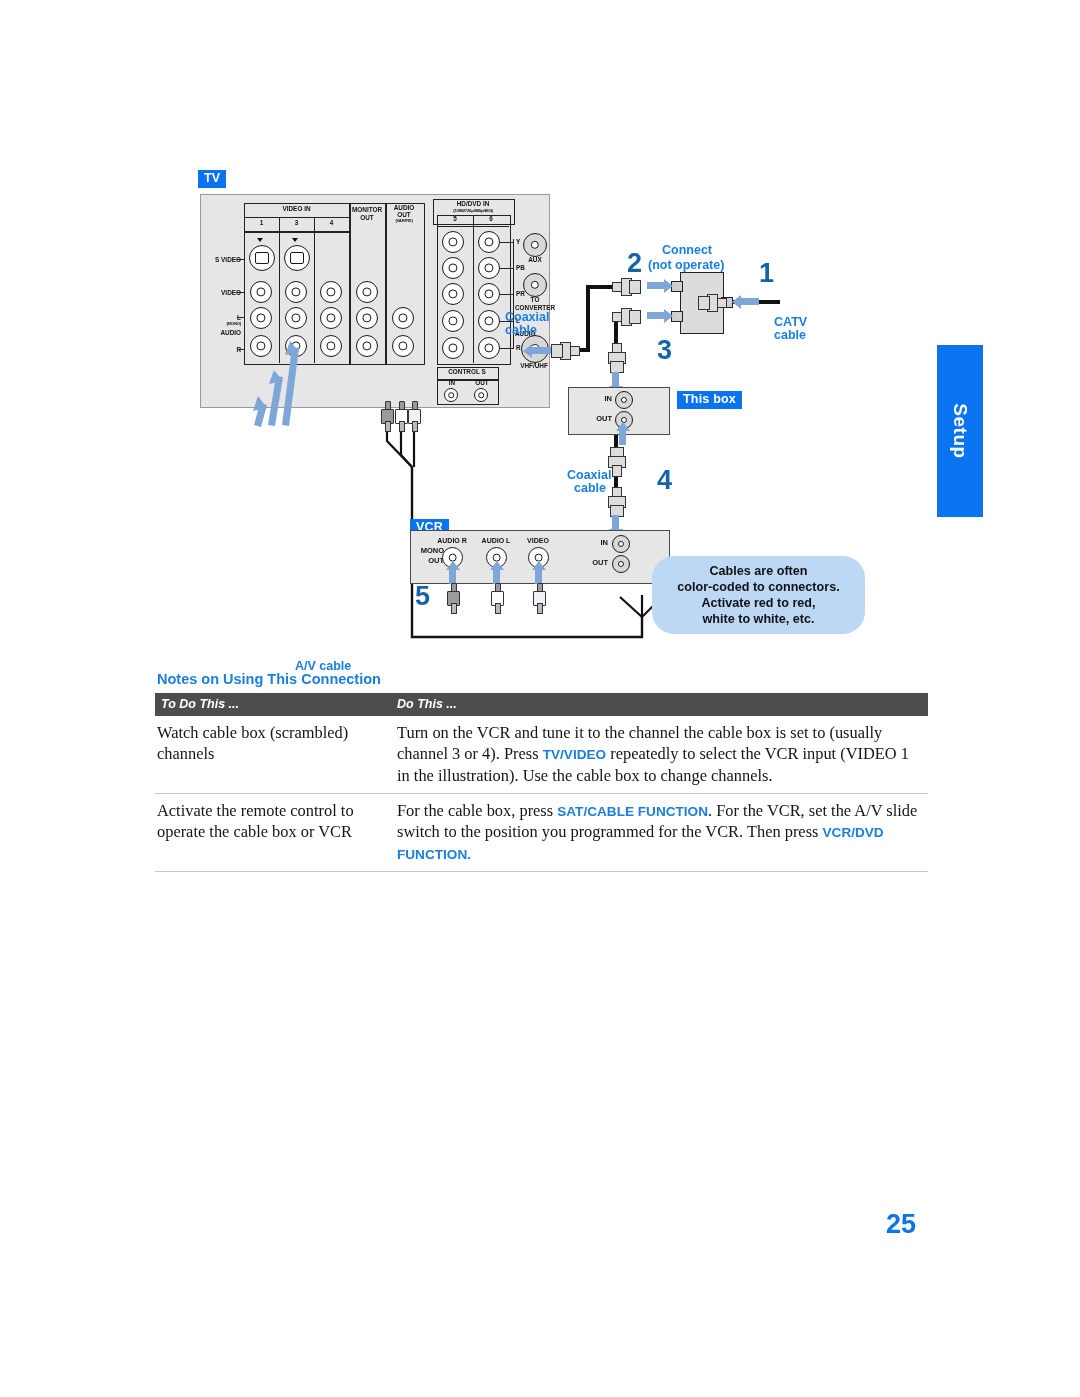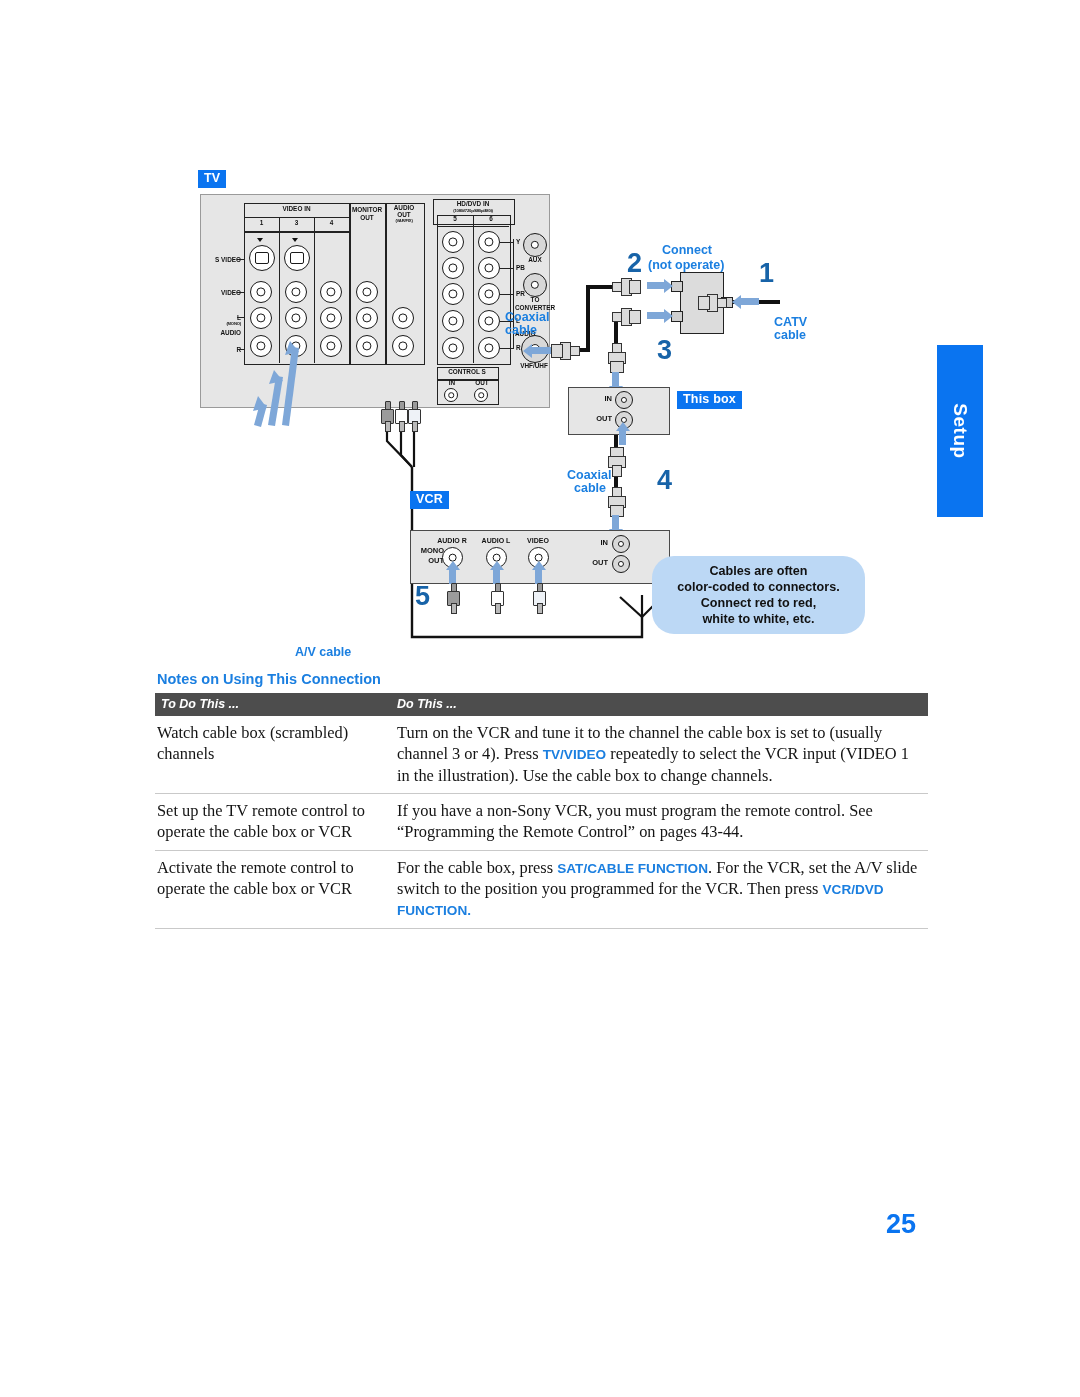--- a/index.html
+++ b/index.html
@@ -345,21 +345,21 @@
     <div class="coax-plug" style="left:458px;top:322px;width:16px;height:28px;">
       <i style="left:4px;top:0;width:8px;height:10px;"></i>
       <i style="left:0;top:9px;width:16px;height:10px;"></i>
       <i style="left:2px;top:18px;width:12px;height:10px;"></i>
     </div>
     <div class="blue-label" style="left:417px;top:303px;">Coaxial</div>
     <div class="blue-label" style="left:424px;top:316px;">cable</div>
     <div class="step-num" style="left:507px;top:302px;">4</div>
     <div class="arrow-d" style="left:462px;top:350px;height:14px;"></div>
 
-    <div class="blue-badge" style="left:260px;top:326px;">VCR</div>
+    <div class="blue-badge" style="left:260px;top:354px;">VCR</div>
     <div class="eq-box" style="left:260px;top:365px;width:258px;height:52px;"></div>
     <div class="eq-lab-c" style="left:278px;top:372px;width:48px;">AUDIO R</div>
     <div class="eq-lab-c" style="left:322px;top:372px;width:48px;">AUDIO L</div>
     <div class="eq-lab-c" style="left:368px;top:372px;width:40px;">VIDEO</div>
     <div class="eq-lab" style="left:258px;top:382px;width:36px;">MONO</div>
     <div class="eq-lab" style="left:258px;top:392px;width:36px;">OUT</div>
     <div class="jack" style="left:292px;top:382px;width:21px;height:21px;"></div>
     <div class="jack" style="left:336px;top:382px;width:21px;height:21px;"></div>
     <div class="jack" style="left:378px;top:382px;width:21px;height:21px;"></div>
     <div class="eq-lab" style="left:432px;top:374px;width:26px;">IN</div>
@@ -381,50 +381,46 @@
         <div class="body" style="background:#fdfdfd;"></div>
         <div class="neck"></div>
     </div>
     <div class="rca" style="left:383px;top:418px;">
       <div class="tip"></div>
         <div class="body" style="background:#eef2f7;"></div>
         <div class="neck"></div>
     </div>
 
     <div class="step-num" style="left:265px;top:418px;">5</div>
-    <div class="blue-label" style="left:145px;top:480px;">A/V cable</div>
+    <div class="blue-label" style="left:145px;top:494px;">A/V cable</div>
 
     <div class="callout" style="left:502px;top:391px;width:213px;height:78px;">
       <p>
         <span>Cables are often</span><br>
         <span>color-coded to connectors.</span><br>
-        <span>Connect red to red,</span><br>
+        <span>Activate red to red,</span><br>
         <span>white to white, etc.</span>
       </p>
     </div>
   </div>
 
   <div class="notes-head">Notes on Using This Connection</div>
   <table class="notes">
     <thead>
       <tr>
         <th class="c1" style="width:222px;">To Do This ...</th>
         <th class="c2">Do This ...</th>
       </tr>
     </thead>
     <tbody id="notes-body">
         <tr>
           <td class="c1">Watch cable box (scrambled) channels</td>
           <td class="c2"><span>Turn on the VCR and tune it to the channel the cable box is set to (usually channel 3 or 4). Press </span><span class="kw">TV/VIDEO</span><span> repeatedly to select the VCR input (VIDEO 1 in the illustration). Use the cable box to change channels.</span></td>
         </tr>
         <tr>
-          <td class="c1">Set up the TV remote control to operate the cable box or VCR</td>
-          <td class="c2"><span>If you have a non-Sony VCR, you must program the remote control. See “Programming the Remote Control” on pages 43-44.</span></td>
-        </tr>
-        <tr>
           <td class="c1">Activate the remote control to operate the cable box or VCR</td>
           <td class="c2"><span>For the cable box, press </span><span class="kw">SAT/CABLE FUNCTION</span><span>. For the VCR, set the A/V slide switch to the position you programmed for the VCR. Then press </span><span class="kw">VCR/DVD FUNCTION.</span></td>
         </tr>
       </tbody>
   </table>
 
   <div class="pageno">25</div>
 </div>
 
 </body></html>

